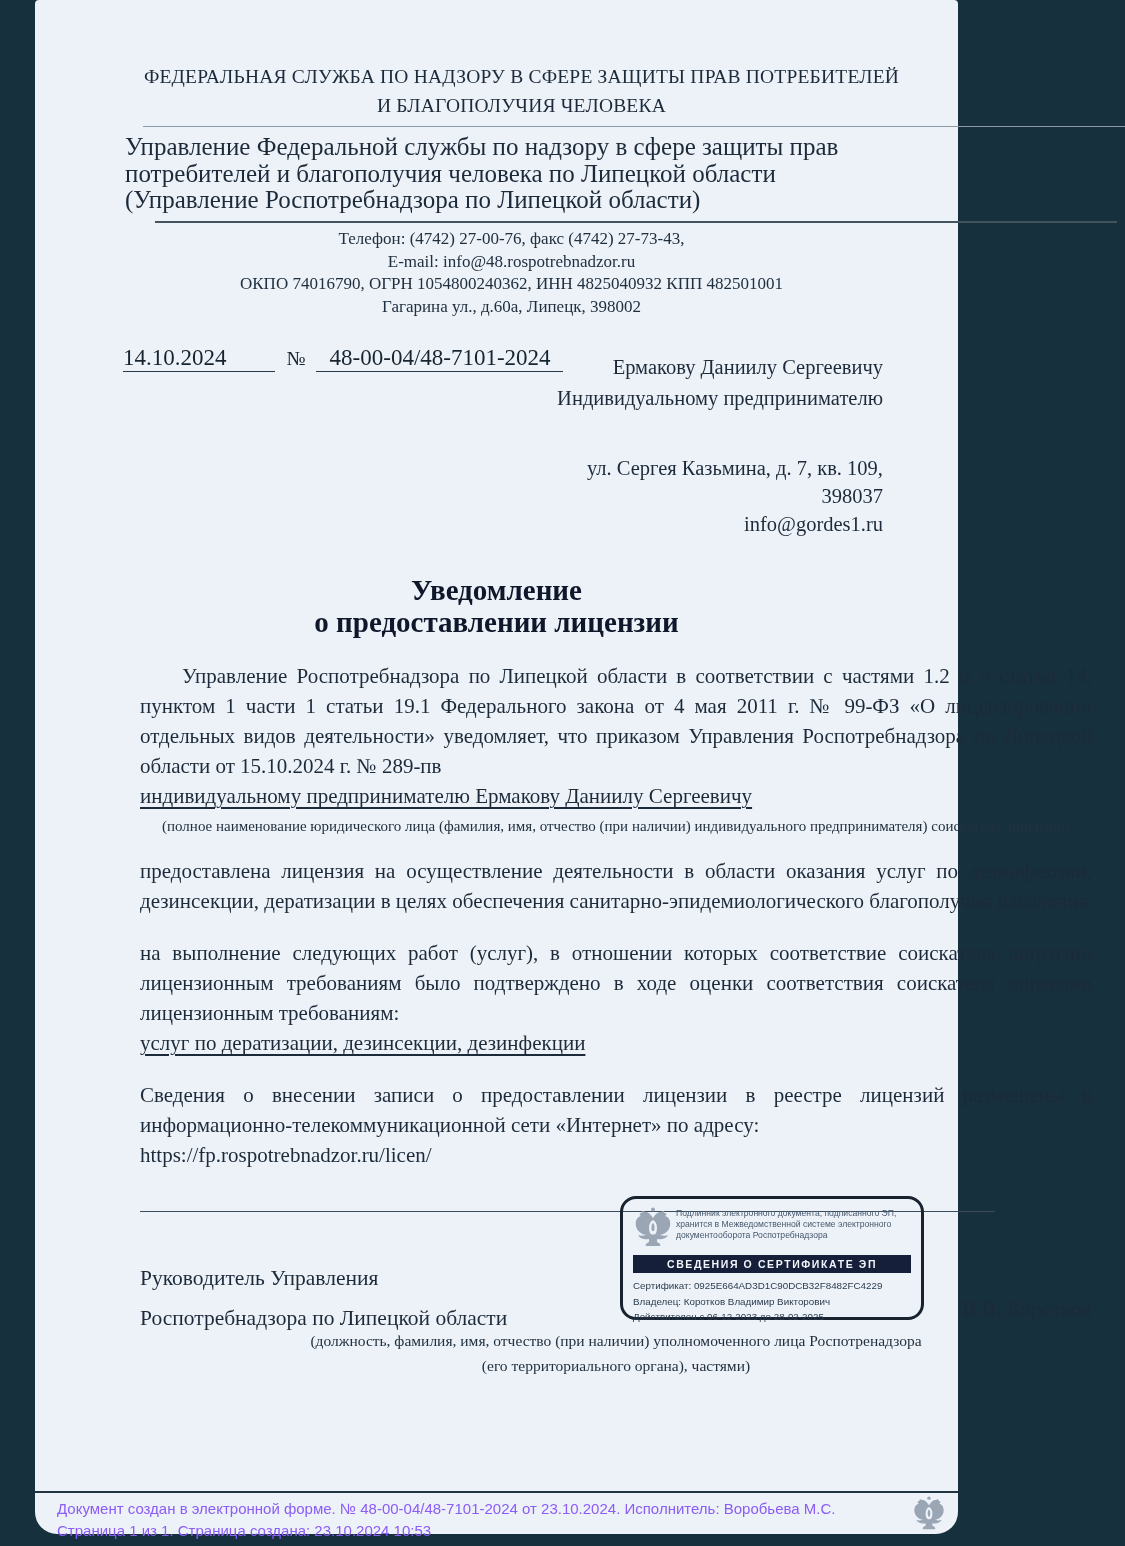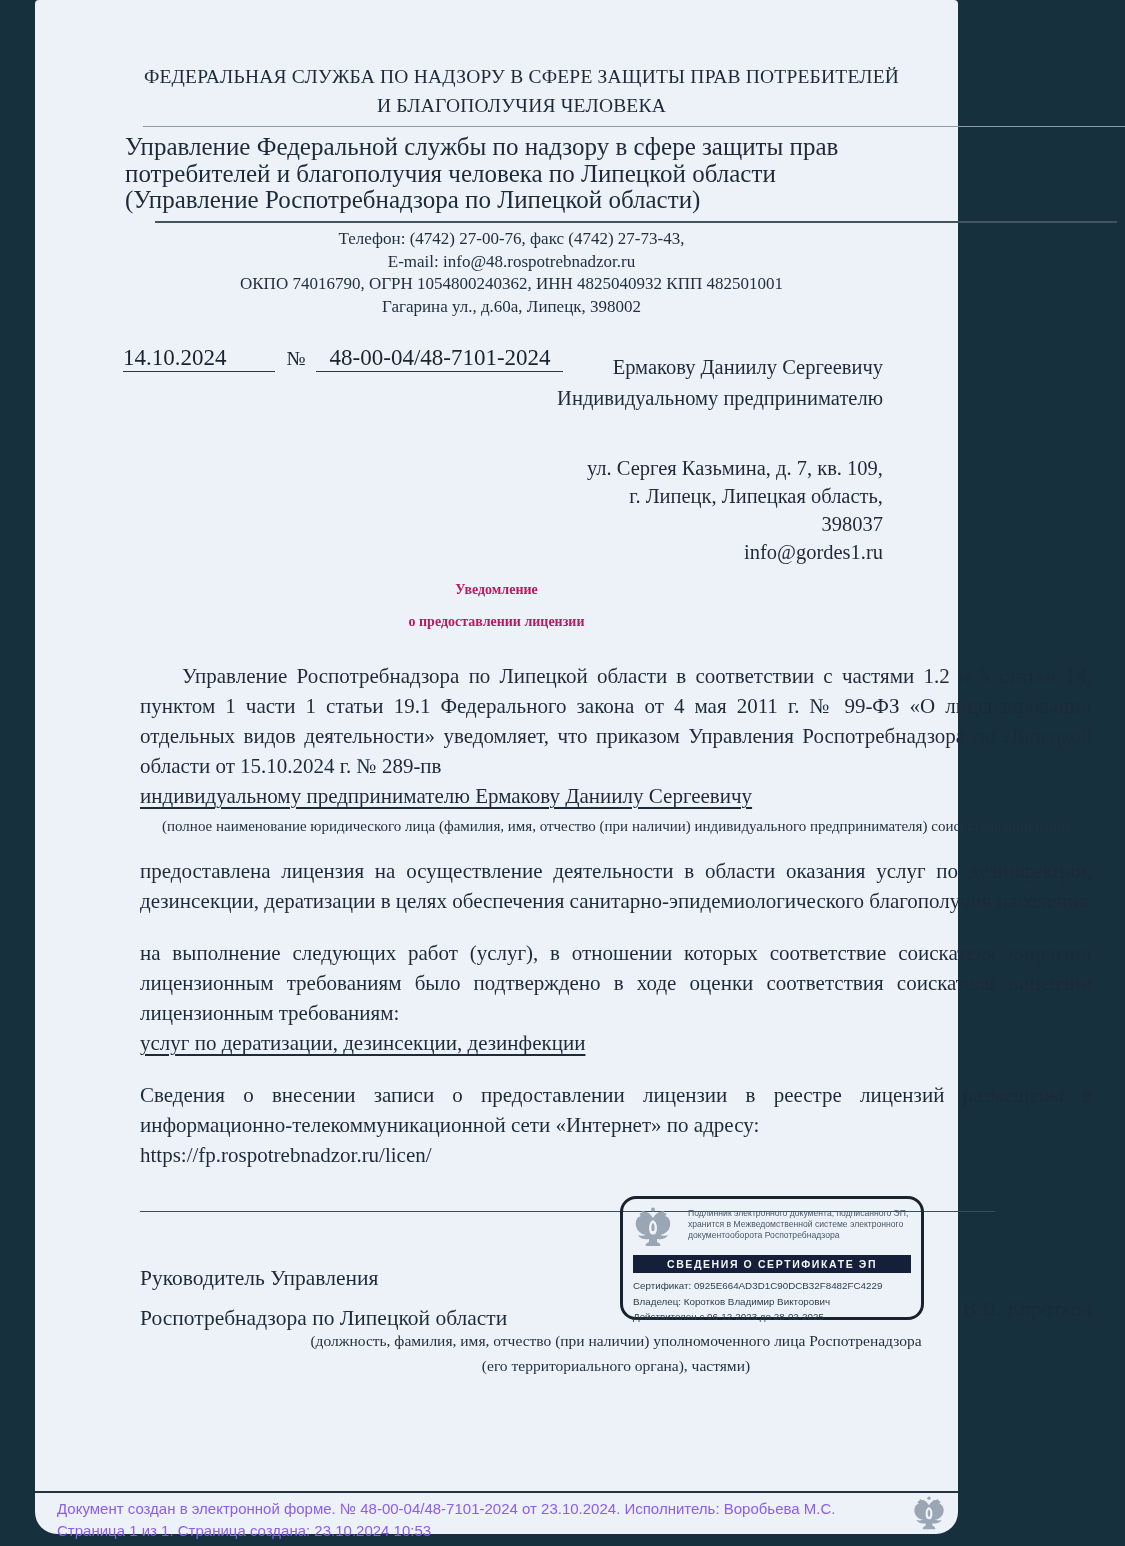--- a/index.html
+++ b/index.html
@@ -46,21 +46,21 @@
     position:absolute;top:352px;right:75px;
     text-align:right;font-size:20.5px;line-height:31px;color:#1c2a39;
   }
   .address{
     position:absolute;top:454px;right:75px;
     text-align:right;font-size:20.5px;line-height:28px;color:#1c2a39;
   }
   
   .doc-title{
     position:absolute;top:574px;left:0;right:0;
-    text-align:center;font-weight:bold;font-size:14px;line-height:32px;color:#be185d;
+    text-align:center;font-weight:bold;font-size:29px;line-height:32px;color:#0f172a;
   }
   
   .body-text{
     position:absolute;top:661px;left:105px;width:952px;
     font-size:21px;line-height:30px;color:#1c2a39;
   }
   .para{text-align:justify;margin:0;}
   .indent{text-indent:42px;}
   .uline{text-decoration:underline;text-underline-offset:4px;text-align:left;}
   .note{
@@ -70,21 +70,21 @@
   .link-line{text-align:left;}
   
   .sep3{position:absolute;top:1211px;left:105px;width:855px;height:0;border-top:1.6px solid #3c4c5a;z-index:1;}
   .stamp{
     position:absolute;left:585px;top:1196px;width:304px;height:124px;
     border:3px solid #18232f;border-radius:16px;
     font-family:"Liberation Sans", sans-serif;
     padding:7px 10px 6px 10px;box-sizing:border-box;
     z-index:2;
   }
-  .stamp-head{display:flex;align-items:flex-start;gap:15px;}
+  .stamp-head{display:flex;align-items:flex-start;gap:3px;}
   .stamp-head-text{font-size:8.6px;line-height:11px;color:#46586b;padding-top:2px;}
   .stamp-banner{
     background:#161f3a;color:#f2f5fa;font-weight:bold;
     font-size:10.5px;letter-spacing:1.6px;text-align:center;
     padding:3px 16px;margin:3px 0 5px 0;
   }
   .stamp-line{font-size:9.8px;line-height:15.5px;color:#2b3c4d;}
   .signature{
     position:absolute;top:1258px;left:105px;width:952px;height:66px;
     font-size:21.5px;color:#1c2a39;
@@ -141,21 +141,20 @@
     <span class="u u-date">14.10.2024</span><span class="no-label">№</span><span class="u u-num">48-00-04/48-7101-2024</span>
   </div>
 
   <div class="recipient">
     <div>Ермакову Даниилу Сергеевичу</div>
     <div>Индивидуальному предпринимателю</div>
   </div>
 
   <div class="address">
     <div>ул. Сергея Казьмина, д. 7, кв. 109,</div>
-    <div>г. Липецк, Липецкая область,</div>
     <div>398037</div>
     <div>info@gordes1.ru</div>
   </div>
 
   <div class="doc-title">
     <div>Уведомление</div>
     <div>о предоставлении лицензии</div>
   </div>
 
   <div class="body-text">

